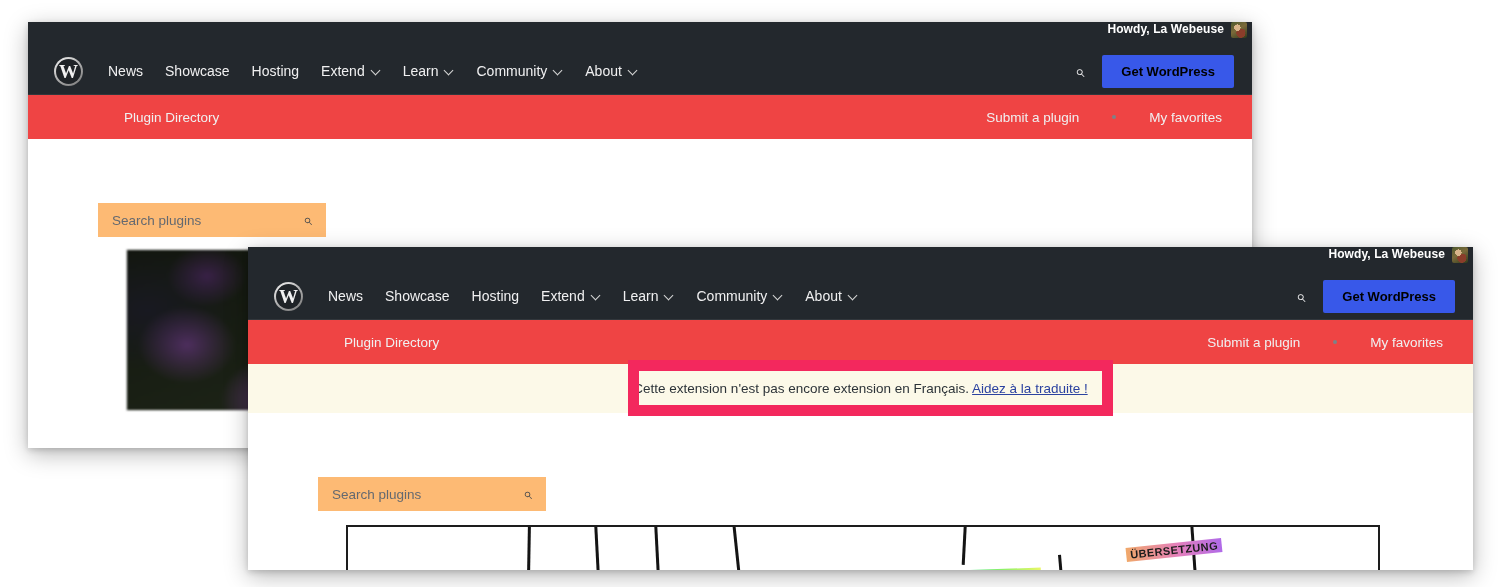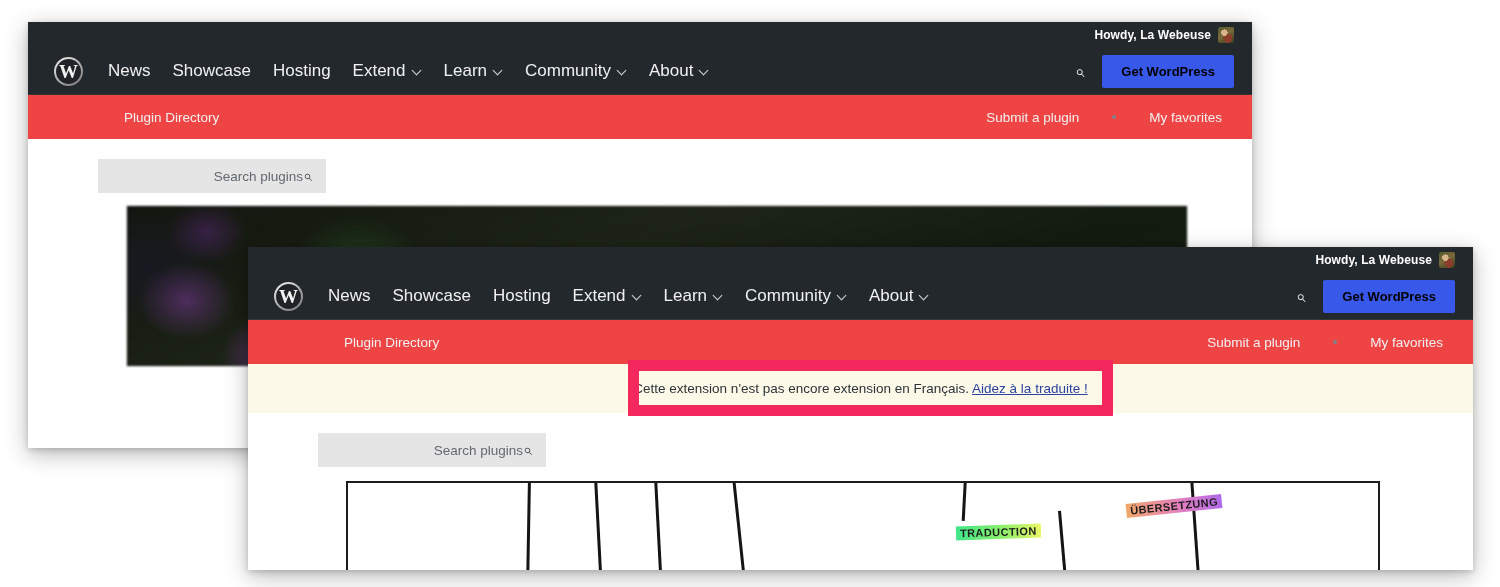--- a/index.html
+++ b/index.html
@@ -36,23 +36,23 @@
   }
 
   
   .wp-global {
     background: #23282d;
     position: relative;
   }
   .howdy-bar {
     height: 26px;
     display: flex;
-    align-items: center;
+    align-items: flex-start;
     justify-content: flex-end;
-    padding-right: 18px;
+    padding-right: 5px;
     background: #23282d;
     color: #ffffff;
     font-size: 12px;
     font-weight: bold;
     letter-spacing: 0.1px;
   }
   .howdy-label { margin-right: 7px; }
   .avatar {
     width: 16px;
     height: 16px;
@@ -102,21 +102,21 @@
     line-height: 1;
     z-index: 2;
   }
   .nav-items {
     display: flex;
     align-items: center;
     gap: 0px;
   }
   .nav-item {
     color: #f0f0f1;
-    font-size: 17px;
+    font-size: 14px;
     padding: 6px 11px;
     display: flex;
     align-items: center;
     gap: 7px;
     white-space: nowrap;
     cursor: pointer;
   }
   .caret {
     display: inline-block;
     width: 9px;
@@ -206,28 +206,29 @@
   }
 
   
   .content { background: #ffffff; }
   .search-row {
     padding: 20px 0 0 70px;
   }
   .search-box {
     width: 200px;
     height: 34px;
-    background: #e5e5e5;
-    display: flex;
-    align-items: center;
-    justify-content: flex-end;
+    background: #fdba74;
+    display: flex;
+    align-items: center;
+    justify-content: space-between;
     padding: 0 14px;
     color: #646970;
     font-size: 13.5px;
     cursor: text;
+    margin-top: 44px;
   }
   .search-box .mag {
     font-size: 16px;
     transform: scaleX(-1);
     color: #3c434a;
   }
 
   
   .banner-wrap-back {
     padding-left: 98px;

